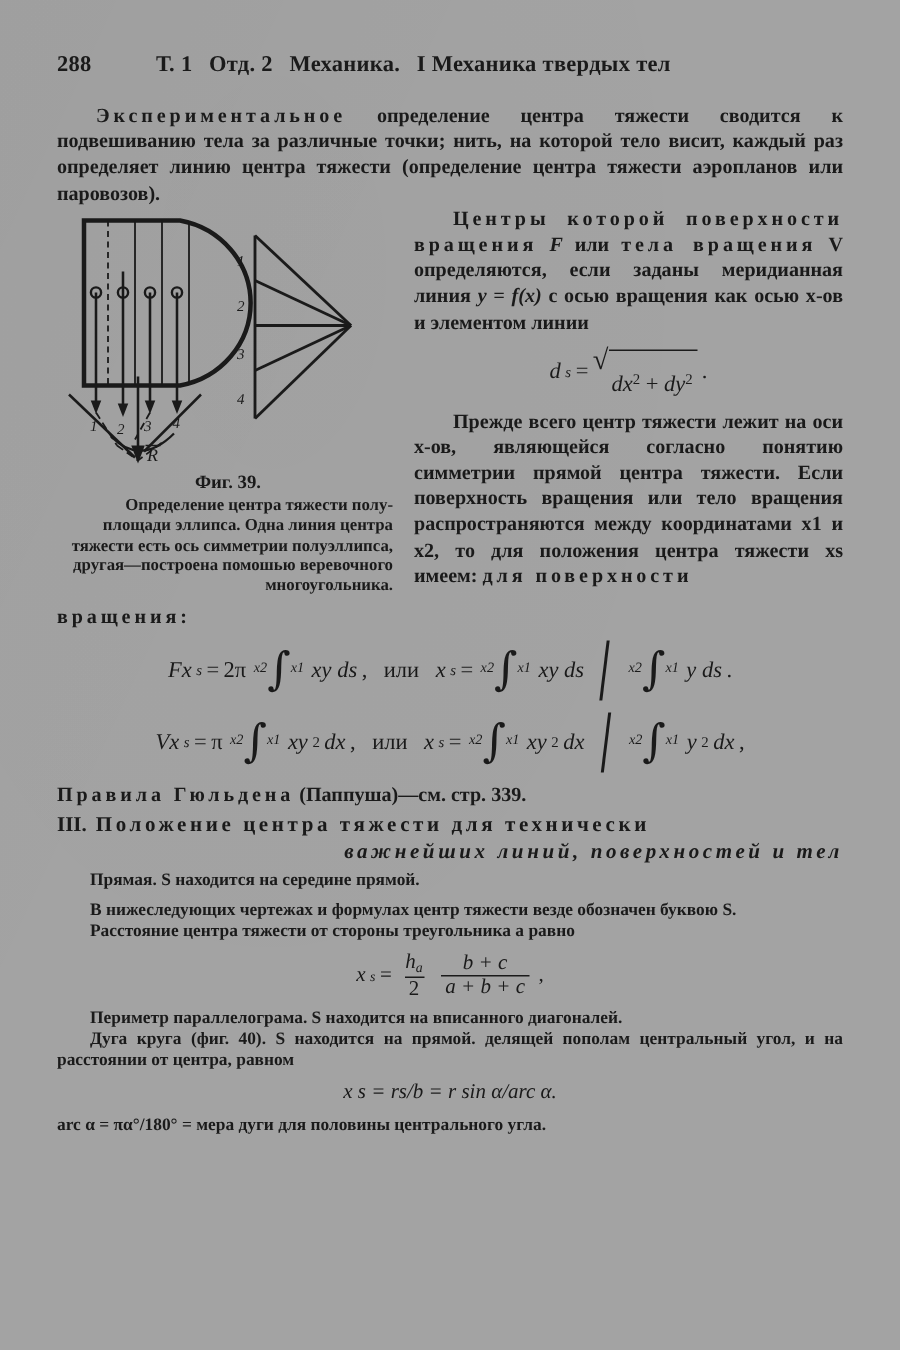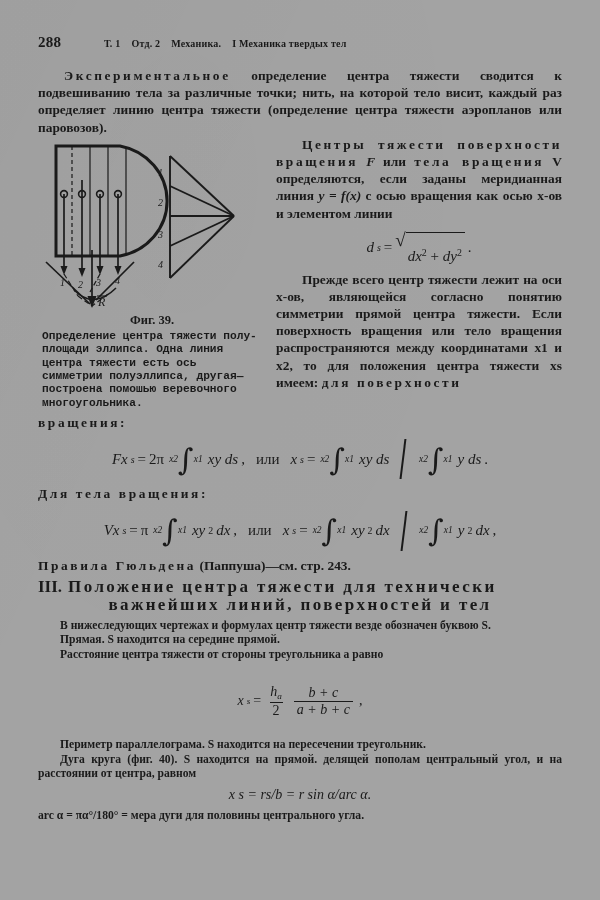--- a/index.html
+++ b/index.html
@@ -43,21 +43,21 @@
     margin-bottom: 16px;
   }
   .runhead .folio {
     font-size: 15px;
     font-weight: bold;
     width: 66px;
   }
   .runhead .title-parts {
     display: flex;
     gap: 11px;
-    font-size: 10px;
+    font-size: 15px;
     padding-top: 1px;
   }
 
   
   p.body {
     margin: 0;
     font-size: 13.4px;
     line-height: 17.2px;
     text-align: justify;
     text-justify: inter-word;
@@ -84,24 +84,23 @@
   .figcap-title {
     text-align: center;
     font-weight: bold;
     font-size: 12.5px;
     margin-top: 3px;
   }
   .figcap-text {
     font-size: 11.2px;
     line-height: 13.4px;
     font-weight: bold;
-    text-align: left;
+    text-align: right;
     margin-top: 2px;
     padding: 0 4px;
-    font-family: Liberation Mono, monospace;
   }
 
   .rtcol { overflow: hidden; }
   .rtcol p { text-align: justify; }
 
   
   .math {
     text-align: center;
     font-family: "Liberation Serif", "DejaVu Serif", serif;
     font-size: 15px;
@@ -143,46 +142,46 @@
     border-top: 1.3px solid #1a1a1a;
     padding: 14px 3px 0 2px;
     margin-top: 2px;
   }
   
   .frac {
     display: inline-flex;
     flex-direction: column;
     align-items: center;
     vertical-align: middle;
-    margin: 16px 3px;
+    margin: 0 3px;
     line-height: 1.08;
     justify-content: center;
   }
   .frac .num { padding: 0 3px; }
   .frac .den { padding: 0 3px; border-top: 1.4px solid #1a1a1a; }
   .divbar {
     display: inline-block;
     width: 1.6px;
     height: 40px;
     background: #1a1a1a;
     margin: 0 10px;
     vertical-align: middle;
     transform: skewX(-7deg);
   }
 
   
   .sec-head {
     font-weight: bold;
-    font-size: 17px;
+    font-size: 14px;
     letter-spacing: 2.4px;
     line-height: 18px;
     margin: 4px 0 2px 0;
   }
   .sec-head .numeral { letter-spacing: 0; margin-right: 6px; }
-  .sec-head .ln2 { display: block; text-align: center; }
+  .sec-head .ln2 { display: block; text-align: right; font-style: italic; }
 
   
   p.small {
     margin: 0;
     font-size: 11.6px;
     line-height: 14.4px;
     text-align: justify;
     font-weight: bold;
   }
   p.small.indent { text-indent: 22px; }
@@ -271,21 +270,21 @@
             <text x="120" y="100">3</text>
             <text x="120" y="130">4</text>
           </g>
         </svg>
       </div>
       <div class="figcap-title">Фиг. 39.</div>
       <div class="figcap-text">Определение центра тяжести полу- площади эллипса. Одна линия центра тяжести есть ось симметрии полуэллипса, другая—построена помошью веревочного многоугольника.</div>
     </div>
 
     <div class="rtcol">
-      <p class="body indent"><span class="sp">Центры тяжести </span><span class="sp">поверхности вращения</span><span class="it"> F </span><span>или </span><span class="sp">тела вращения</span><span> V определяются, если заданы меридианная линия </span><span class="it">y = f(x)</span><span> с осью вращения как осью x-ов и элементом линии</span></p>
+      <p class="body indent"><span class="sp">Центры которой </span><span class="sp">поверхности вращения</span><span class="it"> F </span><span>или </span><span class="sp">тела вращения</span><span> V определяются, если заданы меридианная линия </span><span class="it">y = f(x)</span><span> с осью вращения как осью x-ов и элементом линии</span></p>
 
       <div class="math">
         <span class="mrow">
           <span class="it">d</span>
             <span class="sub">s</span>
           <span>=</span>
           <span class="sqrt">
             <span class="radical">√</span>
             <span class="radicand">
               <span class="it">dx</span><span class="sup">2</span>
@@ -331,21 +330,20 @@
         <span class="intg">
           <span class="lim">x2</span>
           <span class="glyph">∫</span>
           <span class="lim">x1</span>
         </span>
         <span class="it">y ds</span>
         <span>.</span>
       </span>
     </div>
 
-    <p class="body"><span class="sp">Для тела вращения:</span></p>
 
     <div class="math">
       <span class="mrow">
         <span class="it">Vx</span>
           <span class="sub">s</span>
         <span>=</span>
         <span>π</span>
         <span class="intg">
           <span class="lim">x2</span>
           <span class="glyph">∫</span>
@@ -373,30 +371,30 @@
           <span class="glyph">∫</span>
           <span class="lim">x1</span>
         </span>
         <span class="it">y</span>
           <span class="sup">2</span>
           <span class="it"> dx</span>
         <span>,</span>
       </span>
     </div>
 
-    <p class="body"><span class="sp">Правила Гюльдена</span><span> (Паппуша)—см. стр. 243.</span></p>
+    <p class="body"><span class="sp">Правила Гюльдена</span><span> (Паппуша)—см. стр. 339.</span></p>
 
     <div class="sec-head">
       <span class="numeral">III.</span><span>Положение центра тяжести для технически</span>
       <span class="ln2">важнейших линий, поверхностей и тел</span>
     </div>
 
+    <p class="small indent"><span class="lead">Прямая.</span><span> S находится на середине прямой.</span></p>
+
     <p class="small indent" style="margin-top:5px">В нижеследующих чертежах и формулах центр тяжести везде обозначен буквою S.</p>
-
-    <p class="small indent"><span class="lead">Прямая.</span><span> S находится на середине прямой.</span></p>
 
 
     <p class="small indent">Расстояние центра тяжести от стороны треугольника a равно</p>
 
     <div class="math small-math">
       <span class="mrow">
         <span class="it">x</span>
           <span class="sub">s</span>
         <span>=</span>
         <span class="frac">
@@ -405,21 +403,21 @@
         </span>
         <span class="frac">
           <span class="num it">b + c</span>
           <span class="den it">a + b + c</span>
         </span>
         <span>,</span>
       </span>
     </div>
 
 
-    <p class="small indent"><span class="lead">Периметр параллелограма.</span><span> S находится на пересечении треугольник.</span></p>
+    <p class="small indent"><span class="lead">Периметр параллелограма.</span><span> S находится на вписанного диагоналей.</span></p>
 
     <p class="small indent"><span class="lead">Дуга круга</span><span> (фиг. 40). S находится  на прямой. делящей пополам центральный угол, и на расстоянии от центра, равном</span></p>
 
     <div class="math small-math">
       <span class="it">x s = rs/b = r sin α/arc α.</span>
     </div>
 
     <p class="small" style="margin-top:6px">arc α = πα°/180° = мера дуги для половины центрального угла.</p>
 
   </div>

